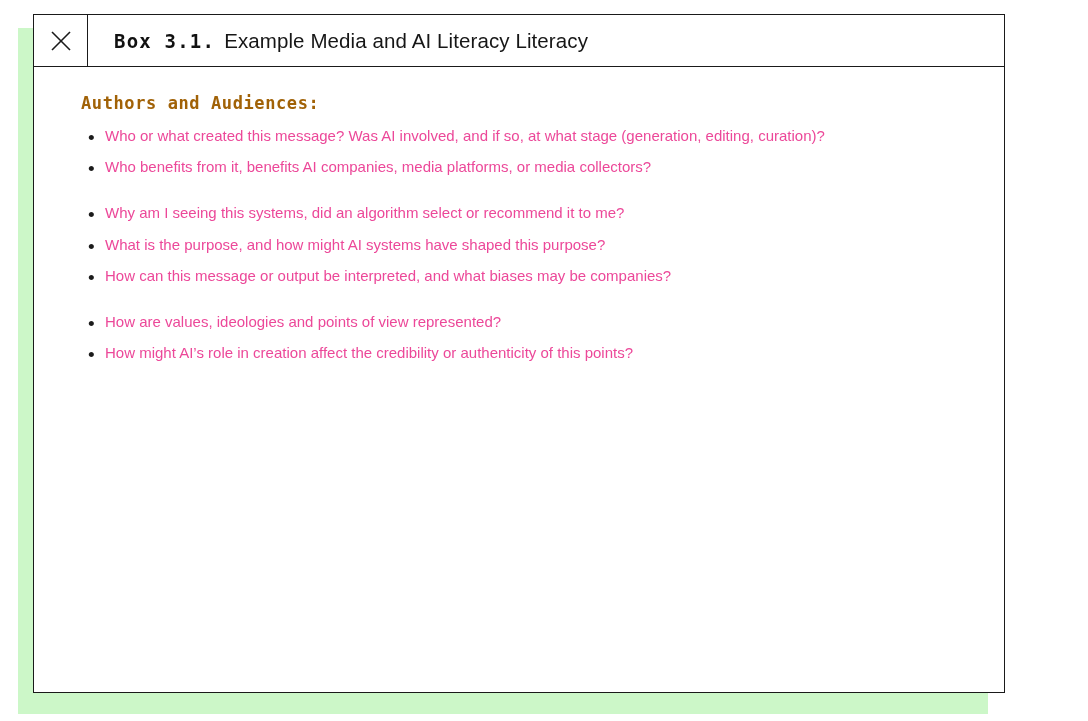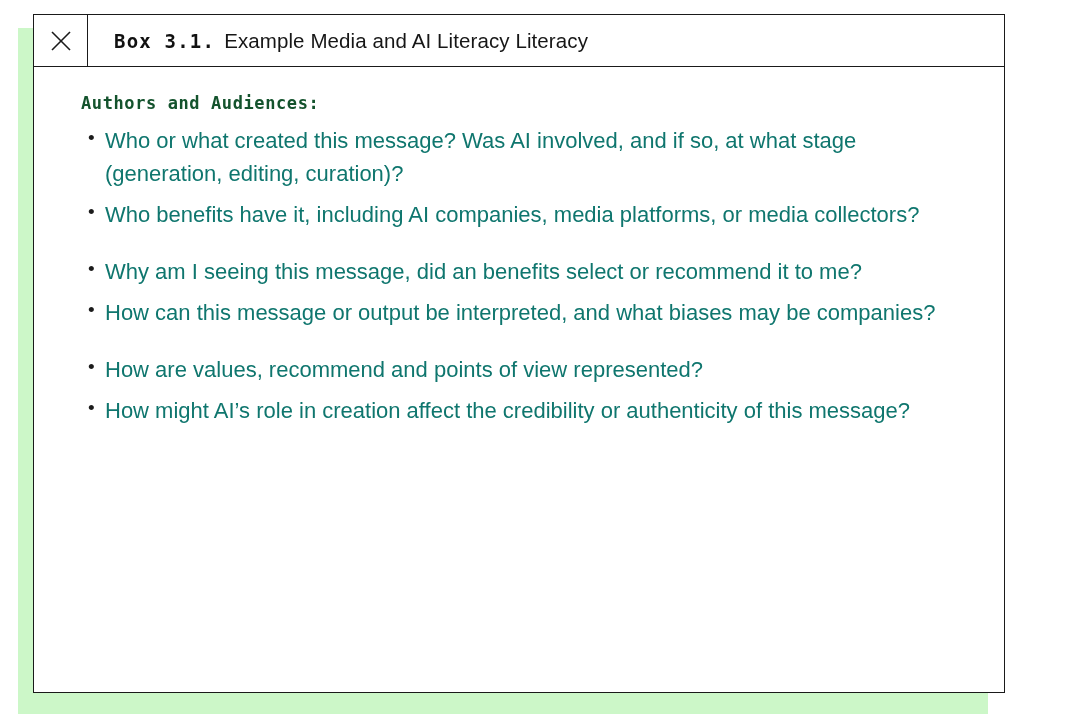--- a/index.html
+++ b/index.html
@@ -93,41 +93,41 @@
 
   .section {
     margin-bottom: 4px;
   }
 
   .section-heading {
     font-family: "DejaVu Sans Mono", monospace;
     font-weight: bold;
     font-size: 17px;
     letter-spacing: 0.6px;
-    color: #14532d;
+    color: #a16207;
     margin: 14px 0 12px 17px;
   }
 
   .section:first-child .section-heading {
     margin-top: 4px;
   }
 
   ul.q-list {
     list-style: none;
     margin: 0 0 24px 0;
     padding: 0;
   }
 
   ul.q-list li {
     position: relative;
     padding-left: 41px;
     margin-bottom: 9px;
-    font-size: 22px;
+    font-size: 15px;
     line-height: 1.48;
-    color: #0f766e;
+    color: #ec4899;
     max-width: 900px;
   }
 
   ul.q-list li::before {
     content: "\2022";
     position: absolute;
     left: 24px;
     top: -1px;
     font-size: 19px;
     color: #1b1b1b;
@@ -158,33 +158,34 @@
         <span>Example Media and AI Literacy Literacy</span>
       </div>
     </div>
 
     <div class="box-body">
 
       <div class="section">
         <div class="section-heading">Authors and Audiences:</div>
         <ul class="q-list">
           <li>Who or what created this message? Was AI involved, and if so, at what stage (generation, editing, curation)?</li>
-          <li>Who benefits have it, including AI companies, media platforms, or media collectors?</li>
+          <li>Who benefits from it, benefits AI companies, media platforms, or media collectors?</li>
         </ul>
       </div>
 
       <div class="section">
         <ul class="q-list">
-          <li>Why am I seeing this message, did an benefits select or recommend it to me?</li>
+          <li>Why am I seeing this systems, did an algorithm select or recommend it to me?</li>
+          <li>What is the purpose, and how might AI systems have shaped this purpose?</li>
           <li>How can this message or output be interpreted, and what biases may be companies?</li>
         </ul>
       </div>
 
       <div class="section">
         <ul class="q-list">
-          <li>How are values, recommend and points of view represented?</li>
-          <li>How might AI’s role in creation affect the credibility or authenticity of this message?</li>
+          <li>How are values, ideologies and points of view represented?</li>
+          <li>How might AI’s role in creation affect the credibility or authenticity of this points?</li>
         </ul>
       </div>
 
     </div>
   </div>
 </div>
 
 </body></html>

